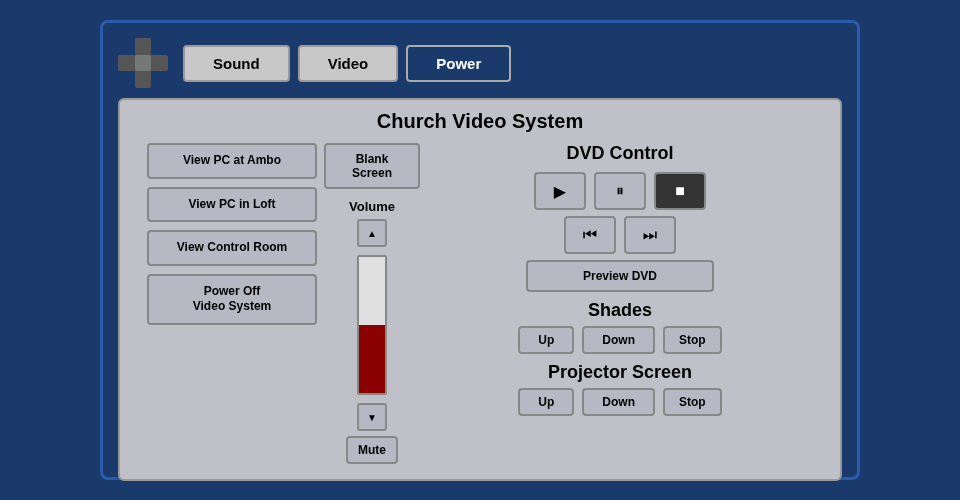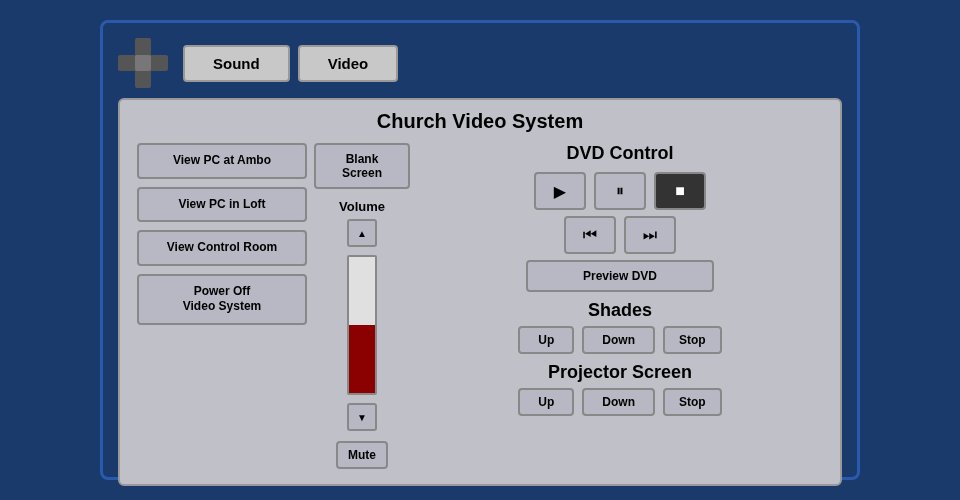--- a/index.html
+++ b/index.html
@@ -47,21 +47,21 @@
     .top-btn.active {
       background: #1a3a6b;
       color: #fff;
       border-color: #aaa;
     }
     .main-panel {
       background: #c0c0c8;
       border-radius: 6px;
       border: 2px solid #999;
       flex: 1;
-      padding: 10px 17px 15px;
+      padding: 10px 27px 15px;
       display: flex;
       flex-direction: column;
     }
     .panel-title {
       text-align: center;
       font-size: 20px;
       font-weight: bold;
       color: #000;
       margin-bottom: 10px;
     }
@@ -149,21 +149,20 @@
     }
     .mute-btn {
       background: #b8b8c4;
       border: 2px solid #888;
       border-radius: 4px;
       padding: 5px 10px;
       font-size: 12px;
       font-weight: bold;
       cursor: pointer;
       color: #000;
-      margin-top: 5px;
     }
     .right-col {
       flex: 1;
       display: flex;
       flex-direction: column;
       gap: 8px;
     }
     .section-title {
       text-align: center;
       font-size: 18px;
@@ -283,20 +282,21 @@
 <div class="outer-container">
   <div class="top-bar">
     <div class="cross">
       <div class="cross-h"></div>
       <div class="cross-v"></div>
       <div class="cross-center"></div>
     </div>
     <div class="top-buttons">
       <button class="top-btn">Sound</button>
       <button class="top-btn">Video</button>
+      <button class="top-btn active">Power</button>
     </div>
   </div>
 
   <div class="main-panel">
     <div class="panel-title">Church Video System</div>
     <div class="panel-body">
 
       <div class="left-col">
         <button class="left-btn">View PC at Ambo</button>
         <button class="left-btn">View PC in Loft</button>

